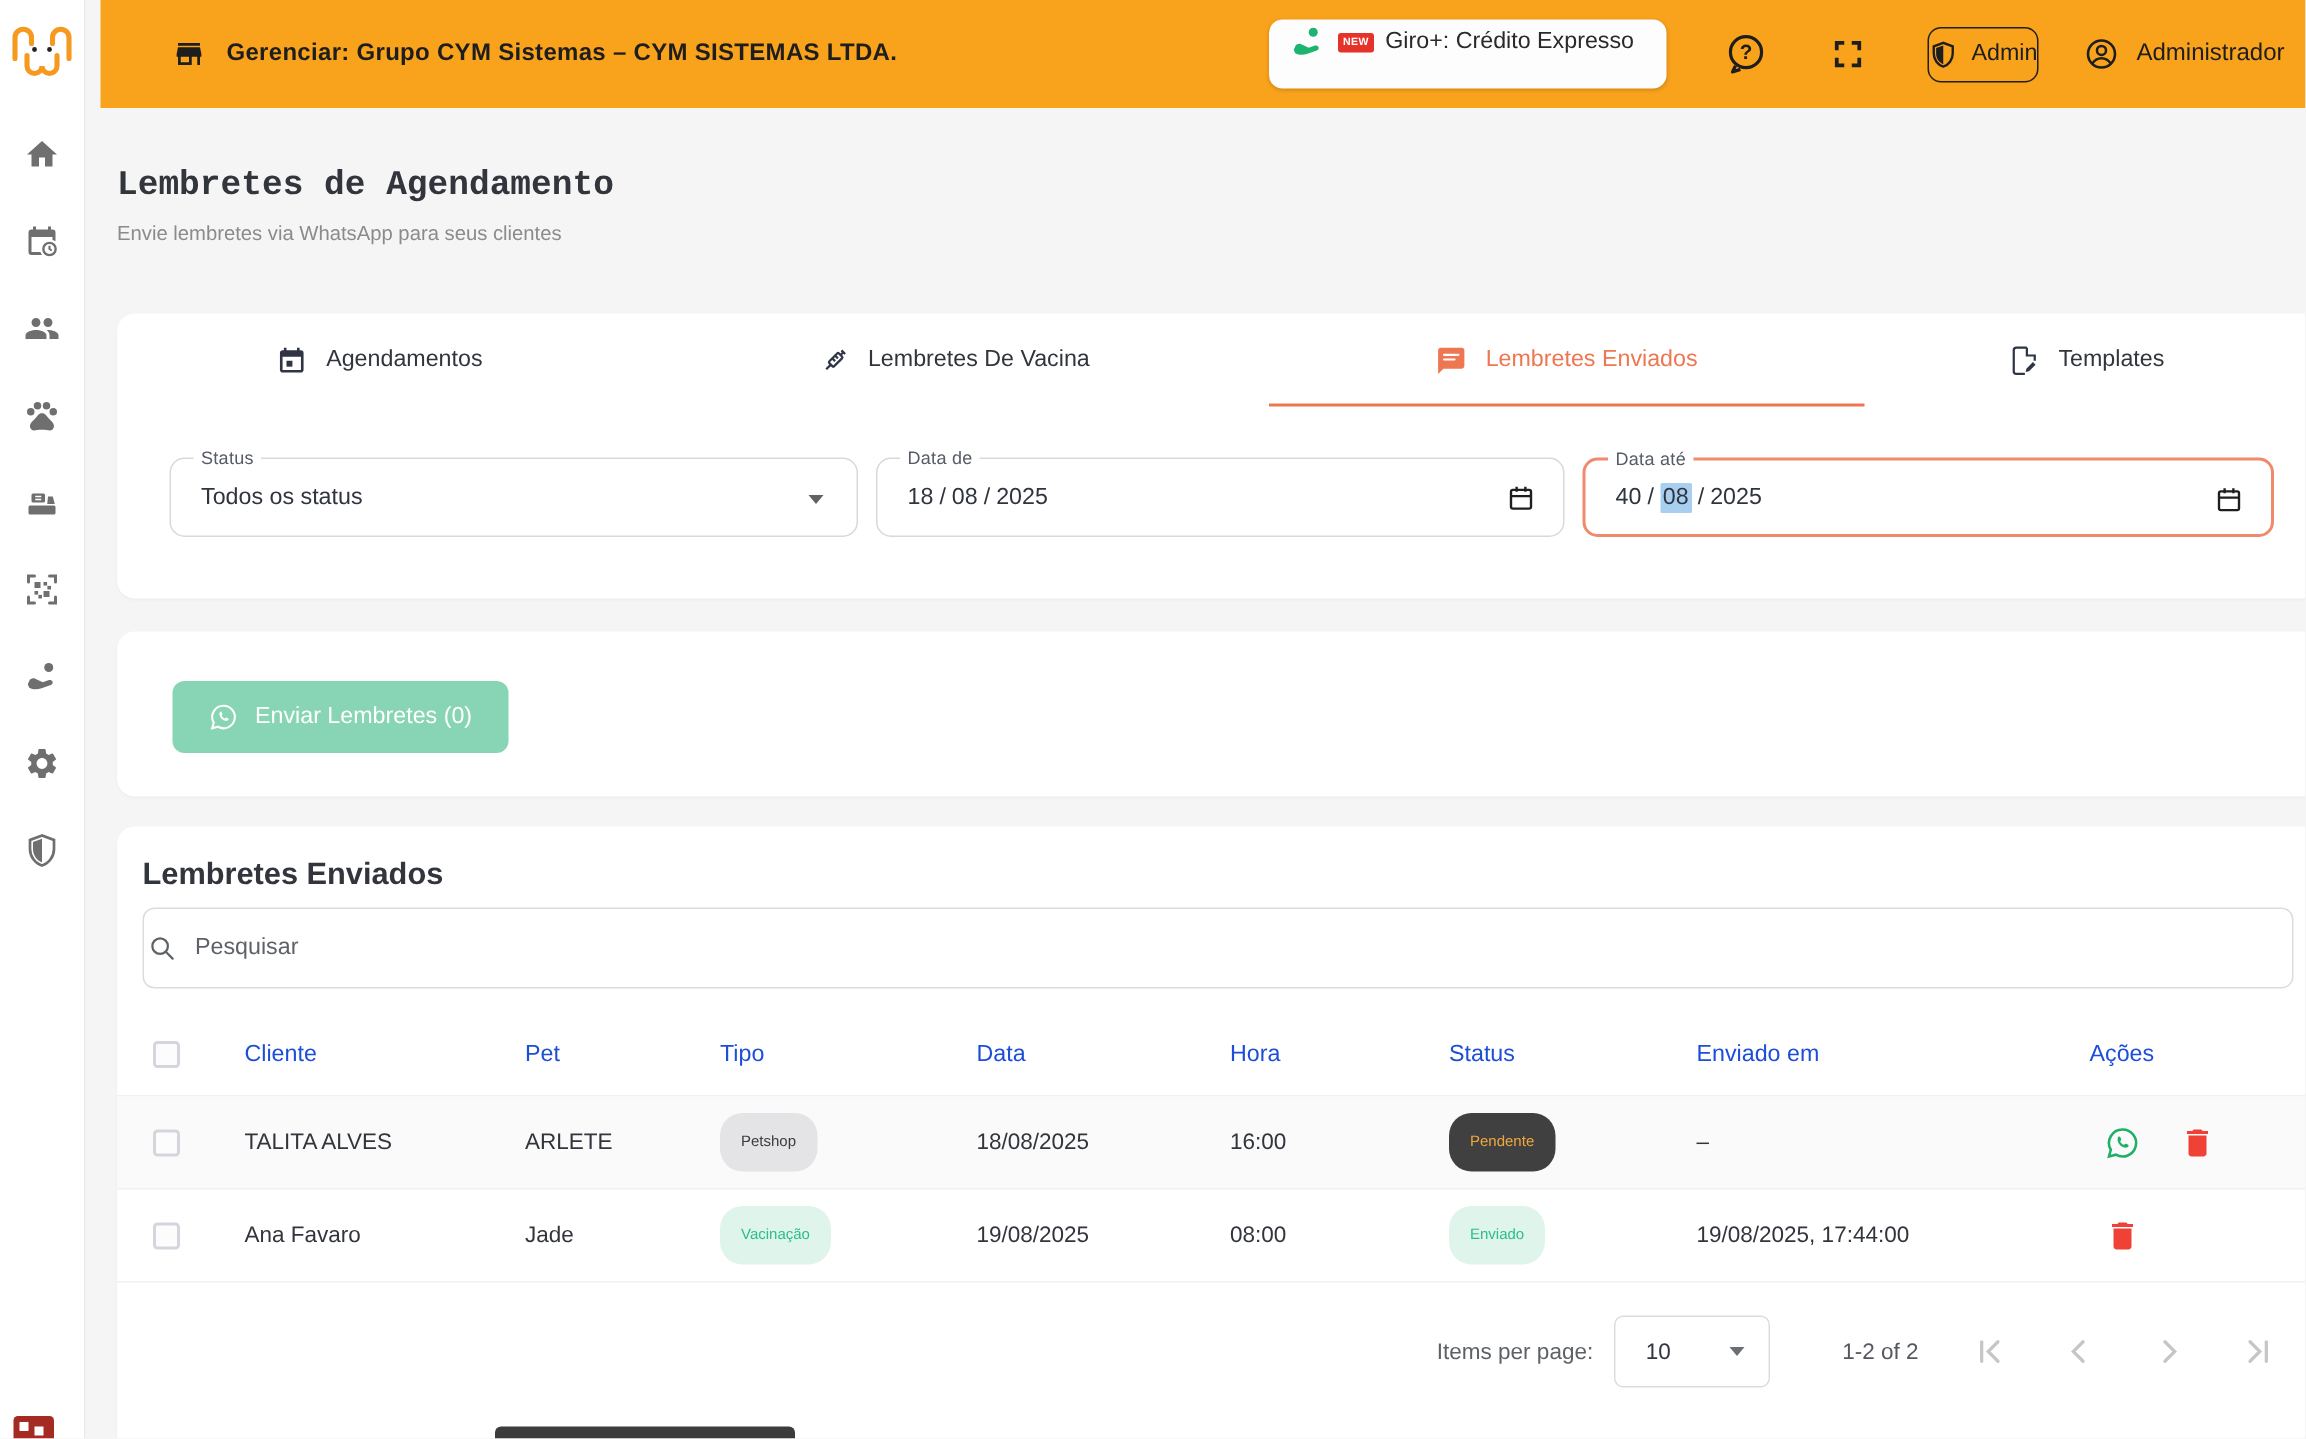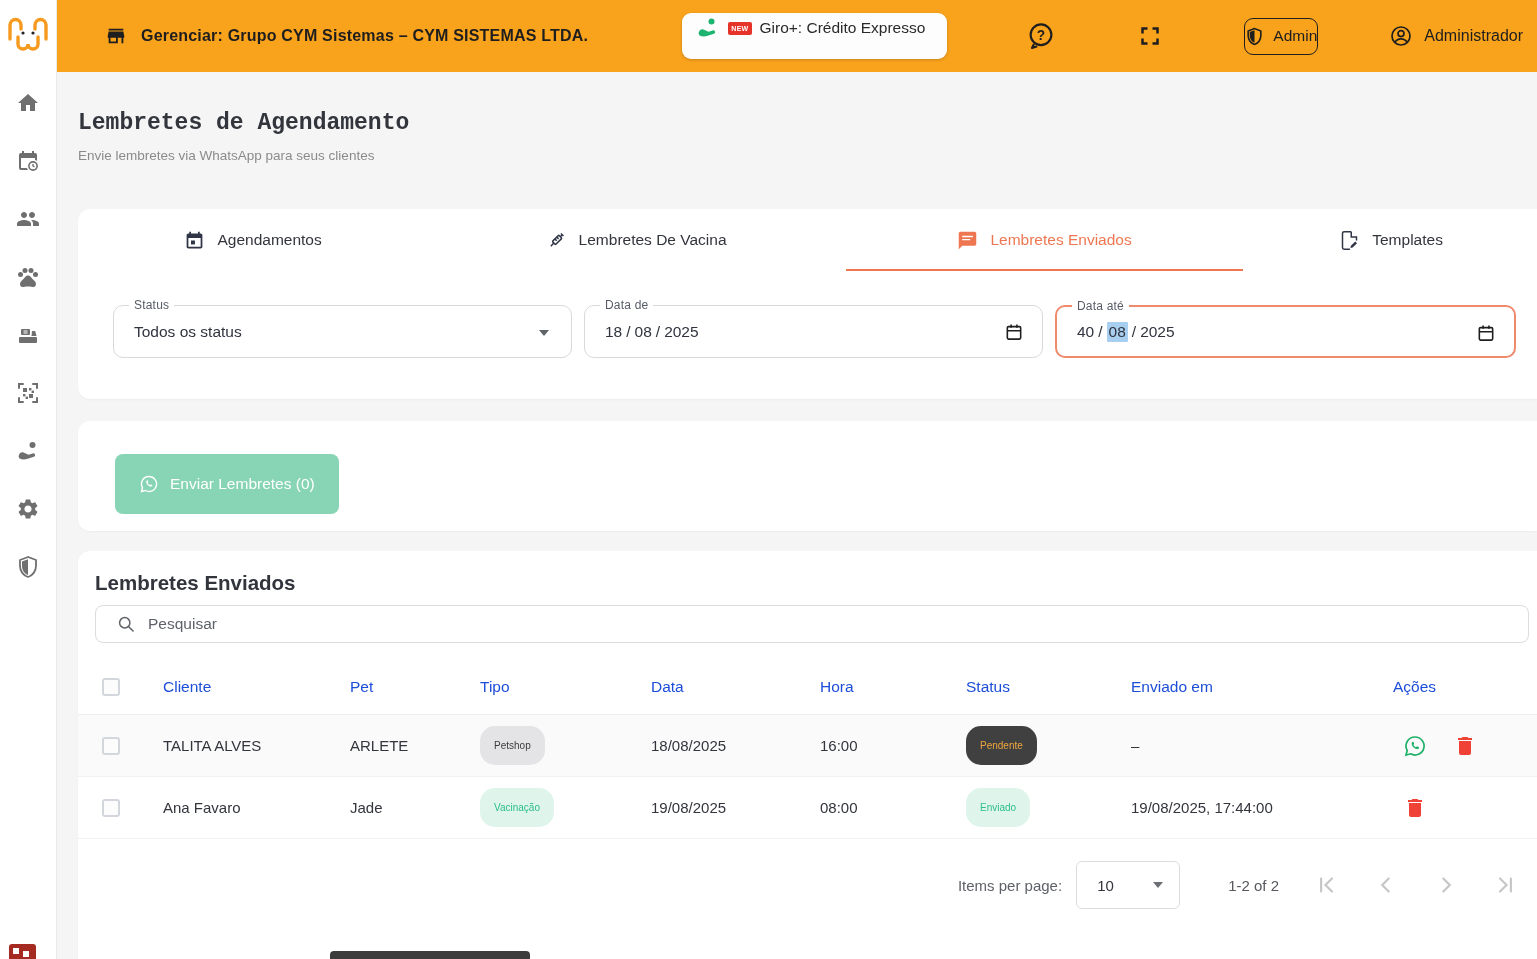--- a/index.html
+++ b/index.html
@@ -10,21 +10,21 @@
   }
   
   .sidebar{position:absolute;left:0;top:0;width:57px;height:959px;background:#fff;border-right:1px solid #E9E9E9;z-index:5;}
   .logo{width:48px;height:46px;margin:12px auto 0;display:block;}
   .side-col{display:flex;flex-direction:column;align-items:center;gap:34px;margin-top:33px;}
   .side-item{width:24px;height:24px;cursor:pointer;}
   .side-item svg{width:24px;height:24px;display:block;}
   .side-partial{position:absolute;left:9px;bottom:0;width:27px;height:15px;background:#A52A21;border-radius:3px 3px 0 0;overflow:hidden;}
   .side-partial i{position:absolute;width:6px;height:6px;background:#fff;top:4px;}
   
-  .topbar{position:absolute;left:57px;top:0;right:0;height:72px;background:#F9A21C;display:flex;align-items:center;padding:0 14px 0 48px;gap:41px;}
+  .topbar{position:absolute;left:67px;top:0;right:0;height:72px;background:#F9A21C;display:flex;align-items:center;padding:0 14px 0 48px;}
   .store-group{display:flex;align-items:center;gap:14px;cursor:pointer;}
   .store-group svg{width:22px;height:22px;}
   .store-title{font-size:16px;font-weight:700;color:#1E1E1E;letter-spacing:.2px;}
   .giro-btn{margin-left:auto;display:flex;align-items:center;gap:8px;background:#FDFDFD;border:none;border-radius:9px;height:46px;padding:0 22px 16px 14px;box-shadow:0 1px 3px rgba(0,0,0,.18);cursor:pointer;}
   .giro-btn svg{width:24px;height:24px;}
   .giro-badge{background:#E6332A;color:#fff;font-size:7px;font-weight:700;padding:3px 3px;border-radius:2px;letter-spacing:.3px;}
   .giro-label{font-size:15.5px;color:#2A2A2A;font-weight:500;}
   .top-icon{width:30px;height:30px;margin-left:38px;cursor:pointer;flex:none;}
   .top-icon svg{width:100%;height:100%;}
   .admin-btn{display:flex;align-items:center;gap:9px;border:1.7px solid #1F1F1F;border-radius:9px;height:37px;padding:0 0;margin-left:38px;background:transparent;cursor:pointer;}
@@ -52,25 +52,25 @@
   .filters{display:flex;gap:12px;padding:34px 21px 0 35px;}
   .field{flex:1;height:53px;border:1px solid #D9D9D9;border-radius:10px;position:relative;background:#fff;cursor:pointer;}
   .field.focus{border:2px solid #EF8A6D;}
   .fl-label{position:absolute;top:-8px;left:15px;background:#fff;padding:0 5px;font-size:12px;color:#565B66;letter-spacing:.2px;}
   .fl-value{position:absolute;left:20px;top:0;height:100%;display:flex;align-items:center;font-size:15.5px;color:#30343F;}
   .fl-value .sep{margin:0 4px;color:#30343F;}
   .fl-value .hl{background:#A9CFF0;padding:1px 2px;border-radius:1px;}
   .sel-arrow{position:absolute;right:22px;top:24px;width:0;height:0;border-left:5px solid transparent;border-right:5px solid transparent;border-top:6px solid #5F6368;}
   .cal-ic{position:absolute;right:18px;top:16px;width:20px;height:20px;}
   
-  .mint-btn{display:inline-flex;align-items:center;gap:11px;margin:33px 0 0 37px;height:60px;padding:0 24px;border:none;border-radius:8px;background:#87D5B4;color:#fff;font-size:15.5px;font-weight:500;cursor:default;font-family:inherit;justify-content:flex-end;}
+  .mint-btn{display:inline-flex;align-items:center;gap:11px;margin:33px 0 0 37px;height:48px;padding:0 24px;border:none;border-radius:8px;background:#87D5B4;color:#fff;font-size:15.5px;font-weight:500;cursor:default;font-family:inherit;justify-content:flex-end;}
   .mint-btn svg{width:20px;height:20px;}
   
   .list-title{padding:20px 0 0 17px;font-size:20.5px;font-weight:700;color:#33353D;}
-  .search-box{margin:10px 8px 0 17px;height:38px;border:1px solid #DCDCDC;border-radius:8px;display:flex;align-items:center;padding:0 20px;gap:12px;background:#fff;}
+  .search-box{margin:10px 8px 0 17px;height:54px;border:1px solid #DCDCDC;border-radius:8px;display:flex;align-items:center;padding:0 2px;gap:12px;background:#fff;}
   .search-box svg{width:20px;height:20px;flex:none;}
   .search-box input{border:none;outline:none;flex:1;font-size:15.5px;color:#33353D;font-family:inherit;background:transparent;}
   .search-box input::placeholder{color:#5E6268;opacity:1;}
   .grid{display:grid;grid-template-columns:85px 187px 130px 171px 169px 146px 165px 262px 1fr;align-items:center;}
   .thead{height:56px;margin-top:16px;border-bottom:1px solid #EFEFEF;color:#1d4ed8;font-size:15.5px;}
   .trow{height:62px;border-bottom:1px solid #F1F1F1;font-size:15px;color:#33353D;}
   .trow.alt{background:#FAFAFA;}
   .cb{width:18px;height:18px;border:2px solid #D3D7DD;border-radius:3px;background:#FCFCFD;margin-left:24px;cursor:pointer;}
   .pill{display:inline-block;padding:14px 14px;border-radius:15px;font-size:10px;text-align:center;}
   .pill.gray{background:#E4E4E6;color:#3C3C3C;}

